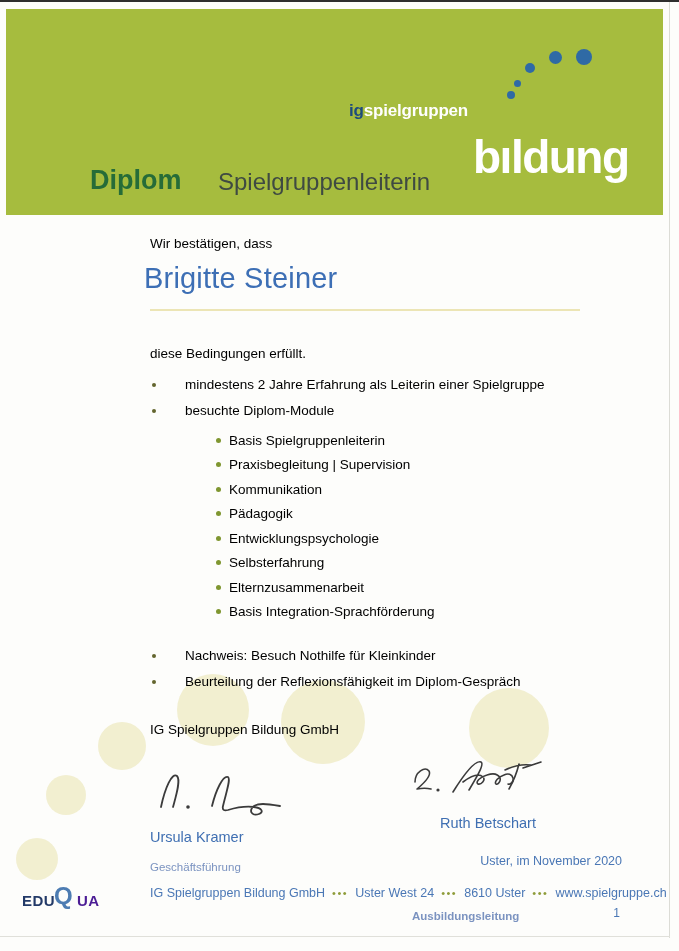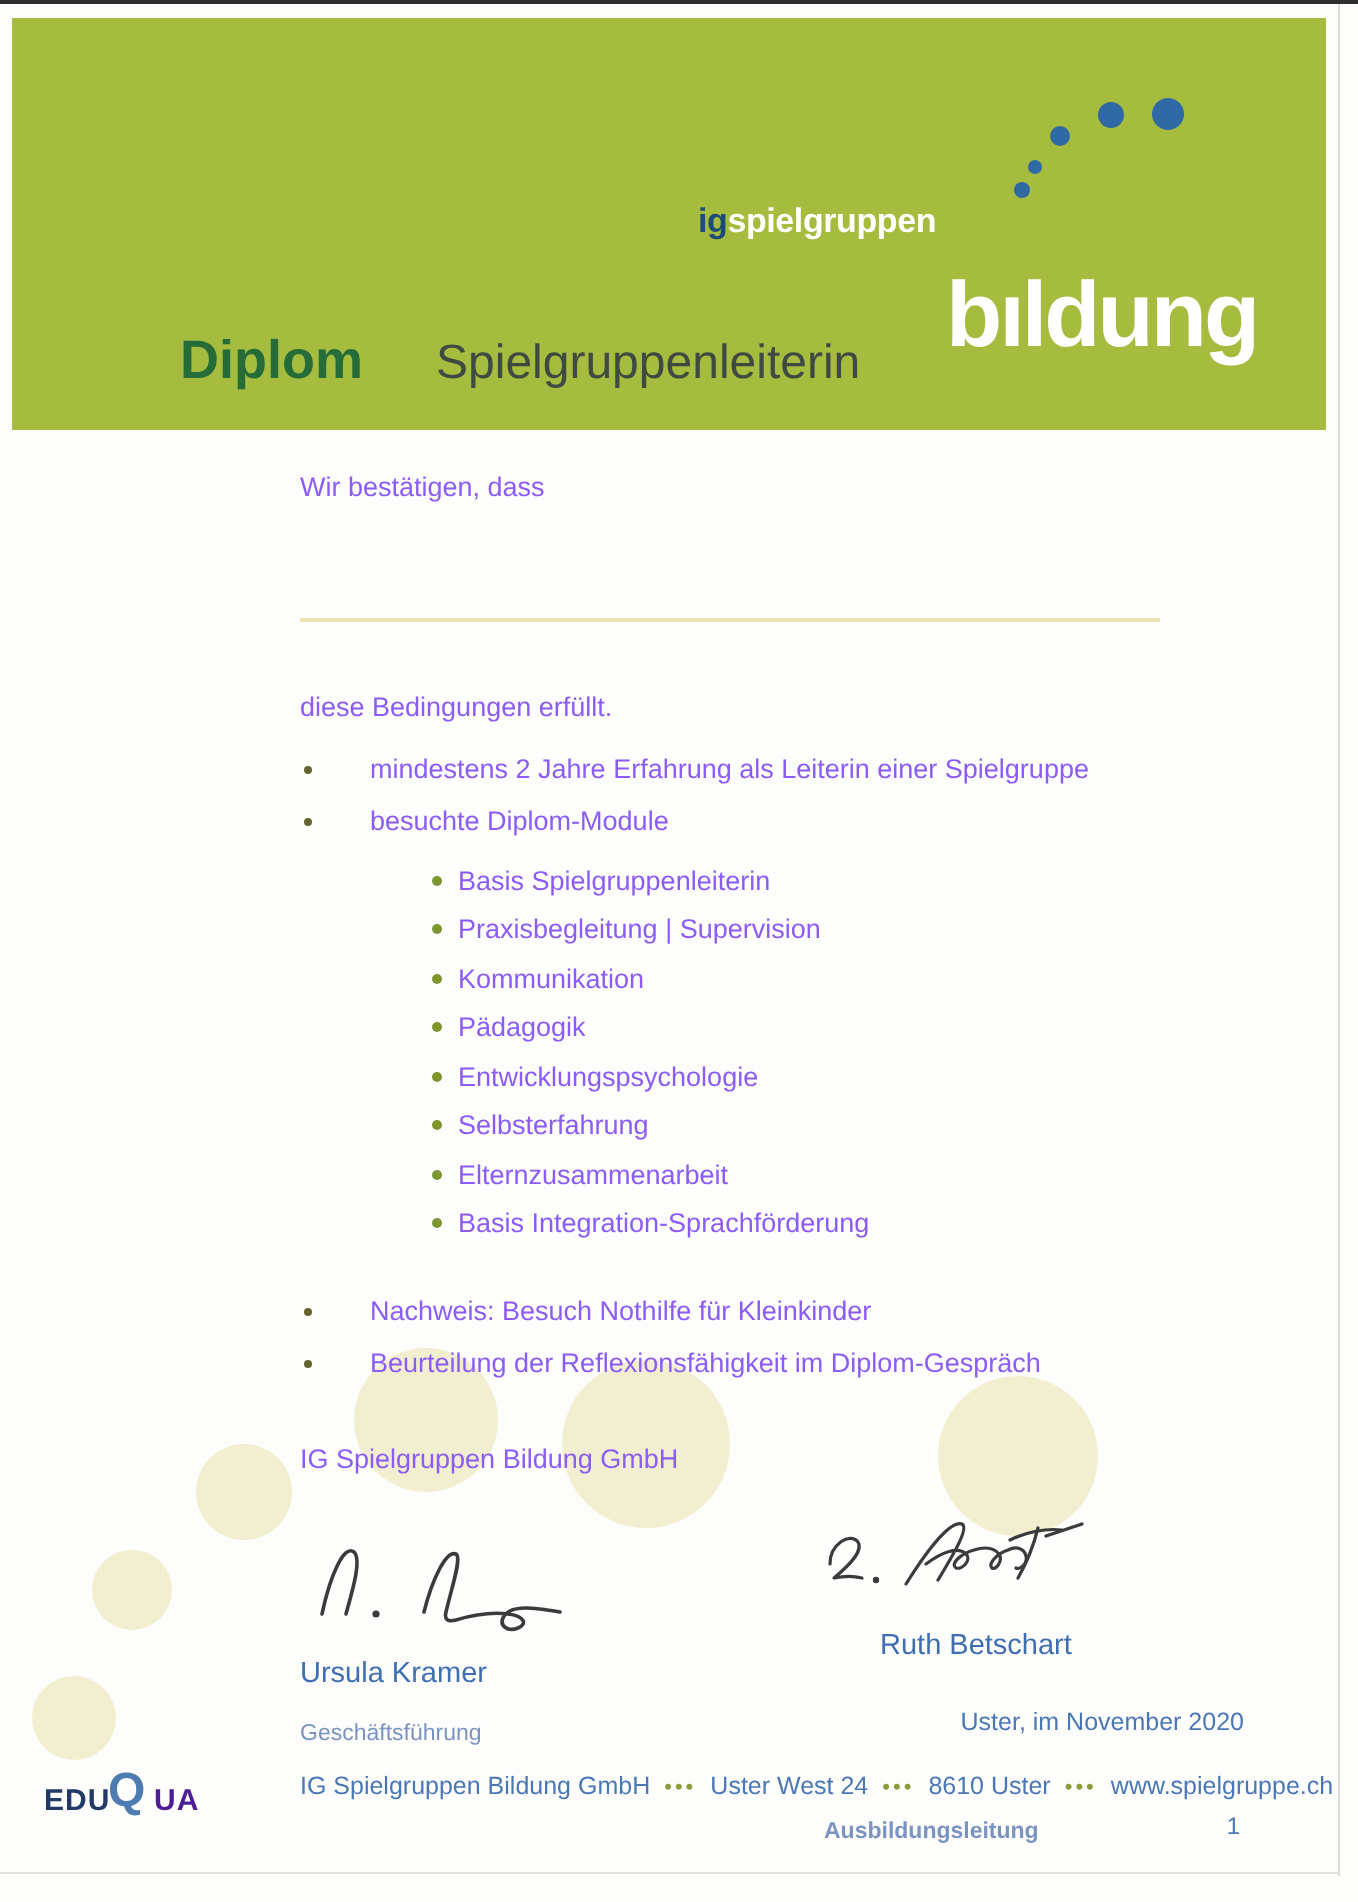--- a/index.html
+++ b/index.html
@@ -16,21 +16,21 @@
   .logo-ig{color:#1d4b7c;}
   .logo-sp{color:#ffffff;}
   .logo-big{left:473px;top:89px;font-size:46px;font-weight:bold;color:#ffffff;
             letter-spacing:-1.5px;line-height:1;margin-top:45px;}
   .bluedot{border-radius:50%;background:#2f6aa5;}
   .title{left:90px;top:166px;font-size:27px;font-weight:bold;color:#266c38;line-height:1.1;}
   .subtitle{left:218px;top:169px;font-size:24px;color:#3f4a42;line-height:1.1;}
   
   .wm{border-radius:50%;background:rgba(238,234,193,0.75);}
   
-  .blue{color:#8b5cf6;text-align:center;}
+  .blue{color:#000000;text-align:center;}
   .txt{font-size:13.5px;line-height:1.2;}
   .intro{left:150px;top:236px;}
   .name{left:144px;top:263px;font-size:29px;color:#3d6fb5;line-height:1.1;letter-spacing:0.2px;}
   .name-line{left:150px;top:309px;width:430px;height:2px;background:#ece5b5;}
   .cond{left:150px;top:346px;}
   .row{position:absolute;left:150px;height:17px;}
   .row .dot1{position:absolute;left:2px;top:6px;width:4px;height:4px;border-radius:50%;background:#63652e;}
   .row .rtxt{position:absolute;left:35px;top:0;white-space:nowrap;}
   .mrow{position:absolute;left:214px;height:17px;}
   .mrow .dot2{position:absolute;left:2px;top:5px;width:5px;height:5px;border-radius:50%;background:#7f9630;}
@@ -78,20 +78,21 @@
     <div class="abs bluedot" style="left:508px;top:71px;width:7px;height:7px;"></div>
     <div class="abs bluedot" style="left:519px;top:54px;width:10px;height:10px;"></div>
     <div class="abs bluedot" style="left:543px;top:42px;width:13px;height:13px;"></div>
     <div class="abs bluedot" style="left:570px;top:40px;width:16px;height:16px;"></div>
 
     <div class="abs title" style="left:84px;top:157px;">Diplom</div>
     <div class="abs subtitle" style="left:212px;top:160px;">Spielgruppenleiterin</div>
   </div>
 
   <div class="abs txt blue intro">Wir bestätigen, dass</div>
+  <div class="abs name">Brigitte Steiner</div>
   <div class="abs name-line"></div>
   <div class="abs txt blue cond">diese Bedingungen erfüllt.</div>
 
   <div class="row txt blue" style="top:377px;">
     <span class="dot1"></span>
     <span class="rtxt">mindestens 2 Jahre Erfahrung als Leiterin einer Spielgruppe</span>
   </div>
   <div class="row txt blue" style="top:403px;">
     <span class="dot1"></span>
     <span class="rtxt">besuchte Diplom-Module</span>

